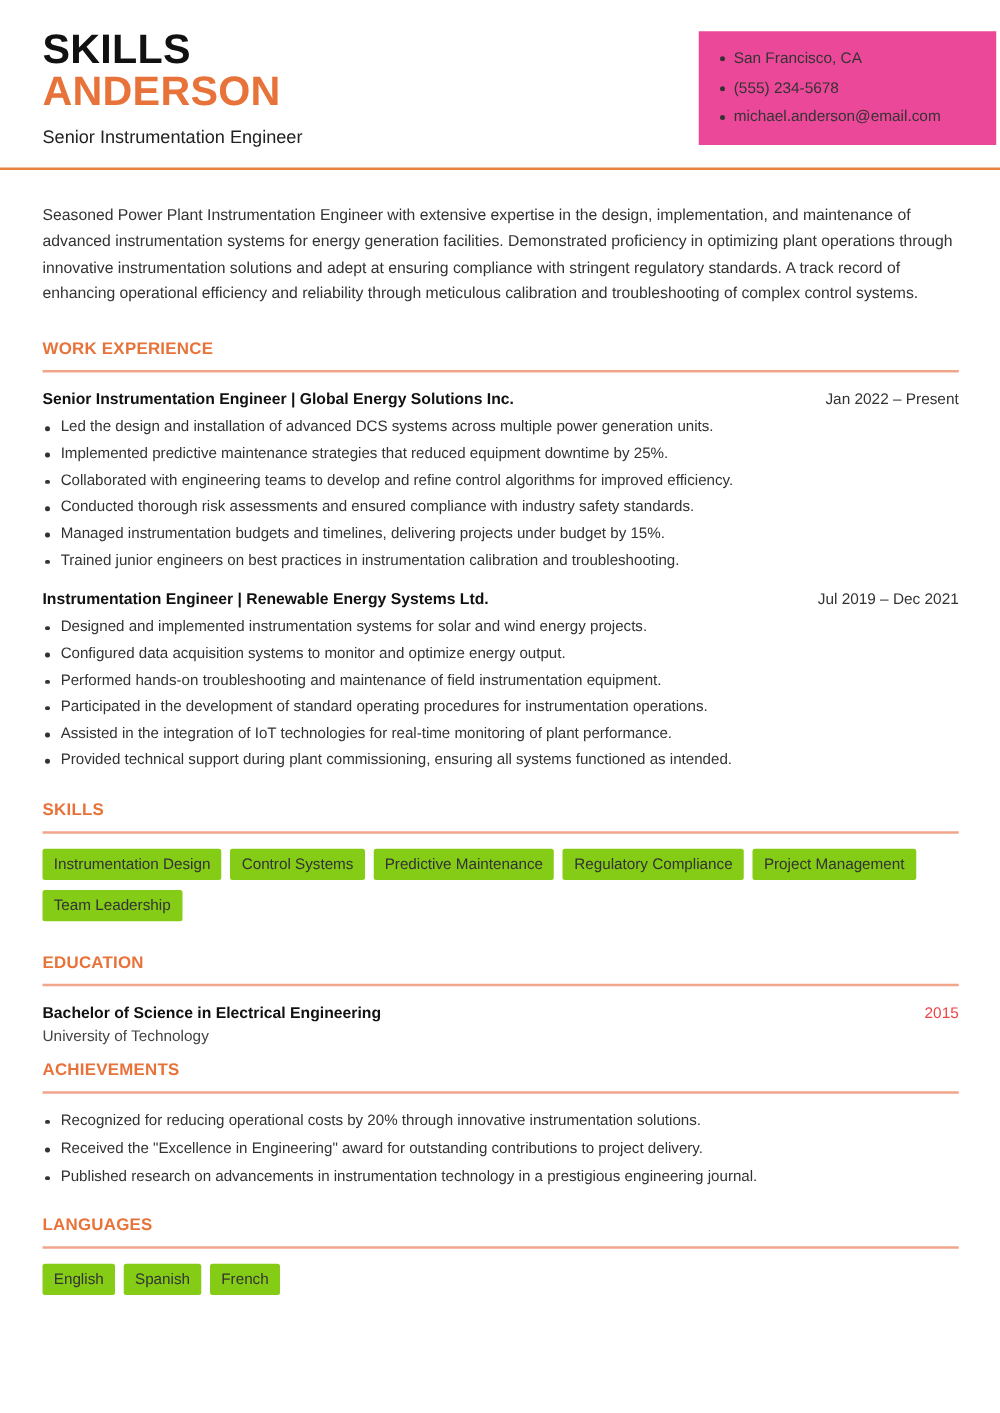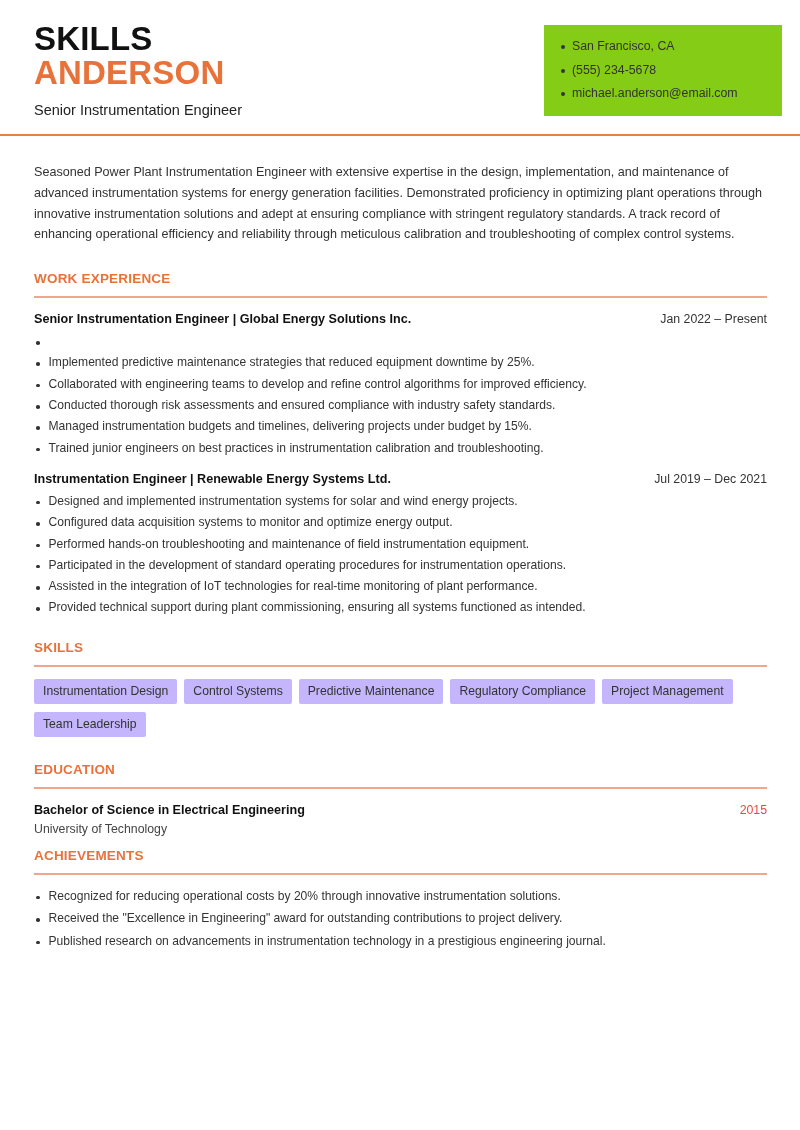--- a/index.html
+++ b/index.html
@@ -5,39 +5,39 @@
     * { box-sizing: border-box; margin: 0; padding: 0; }
     html, body { width: 800px; height: 1130px; background: #ffffff; }
     body { font-family: "Liberation Sans", "DejaVu Sans", sans-serif; color: #333333; position: relative; overflow: hidden; }
 
     .header { position: relative; height: 136px; border-bottom: 2px solid #e8813f; }
     .name-block { position: absolute; left: 34px; top: 22px; }
     .first-name { font-size: 33px; font-weight: bold; color: #111111; line-height: 34px; letter-spacing: 0.2px; }
     .last-name { font-size: 33px; font-weight: bold; color: #e8733a; line-height: 34px; letter-spacing: 0.2px; }
     .job-title { font-size: 14.5px; color: #222222; margin-top: 12px; }
 
-    .contact-box { position: absolute; left: 544px; top: 25px; width: 238px; height: 91px; background: #84cc16; padding: 14px 0 0 17px; }
+    .contact-box { position: absolute; left: 559px; top: 25px; width: 238px; height: 91px; background: #ec4899; padding: 14px 0 0 17px; }
     .contact-item { font-size: 12.3px; color: #333333; height: 23.5px; display: flex; align-items: flex-start; }
     .contact-item .dot { width: 4px; height: 4px; background: #333; border-radius: 50%; margin-right: 7px; margin-top: 6px; flex-shrink: 0; }
 
     .content { position: absolute; left: 34px; top: 162px; width: 733px; }
     .summary { font-size: 12.6px; line-height: 20.8px; color: #333333; }
 
     .section-title { font-size: 13.5px; font-weight: bold; color: #e8733a; letter-spacing: 0.2px; }
     .section-rule { height: 2px; background: #f1a58a; margin-top: 10px; }
 
     .job-head { display: flex; justify-content: space-between; align-items: center; }
     .job-role { font-size: 12.6px; font-weight: bold; color: #111111; }
     .job-date { font-size: 12.3px; color: #333333; }
     .bullets { list-style: none; margin-top: 8px; }
     .bullets li { font-size: 12.1px; color: #333333; height: 21.3px; display: flex; align-items: flex-start; }
     .bullets li .dot { width: 3.5px; height: 3.5px; background: #333; border-radius: 50%; margin: 7px 9px 0 2px; flex-shrink: 0; }
 
     .chips { display: flex; flex-wrap: wrap; gap: 8px 7px; margin-top: 12px; }
-    .chip { background: #c4b5fd; font-size: 12.2px; color: #333333; padding: 0 9px; height: 25px; line-height: 25px; border-radius: 2px; }
+    .chip { background: #84cc16; font-size: 12.2px; color: #333333; padding: 0 9px; height: 25px; line-height: 25px; border-radius: 2px; }
 
     .edu-head { display: flex; justify-content: space-between; align-items: baseline; }
     .edu-degree { font-size: 12.6px; font-weight: bold; color: #111111; }
     .edu-year { font-size: 12.3px; color: #ef4444; }
     .edu-school { font-size: 12.3px; color: #444444; margin-top: 5px; }
   </style>
 </head>
 <body>
 
 <div class="header">
@@ -70,20 +70,21 @@
     <div class="section-rule"></div>
 
     <div style="margin-top:14px;">
       <div class="job-head">
         <span class="job-role">Senior Instrumentation Engineer | Global Energy Solutions Inc.</span>
         <span class="job-date">Jan 2022 – Present</span>
       </div>
       <ul class="bullets">
         <li>
             <span class="dot"></span>
+            <span>Led the design and installation of advanced DCS systems across multiple power generation units.</span>
           </li>
         <li>
             <span class="dot"></span>
             <span>Implemented predictive maintenance strategies that reduced equipment downtime by 25%.</span>
           </li>
         <li>
             <span class="dot"></span>
             <span>Collaborated with engineering teams to develop and refine control algorithms for improved efficiency.</span>
           </li>
         <li>
@@ -170,13 +171,22 @@
           <span class="dot"></span>
           <span>Received the "Excellence in Engineering" award for outstanding contributions to project delivery.</span>
         </li>
       <li style="height:22.5px;">
           <span class="dot"></span>
           <span>Published research on advancements in instrumentation technology in a prestigious engineering journal.</span>
         </li>
     </ul>
   </div>
 
+  <div style="margin-top:16px;">
+    <div class="section-title">LANGUAGES</div>
+    <div class="section-rule"></div>
+    <div class="chips">
+      <span class="chip">English</span>
+      <span class="chip">Spanish</span>
+      <span class="chip">French</span>
+    </div>
+  </div>
 </div>
 
 </body></html>

